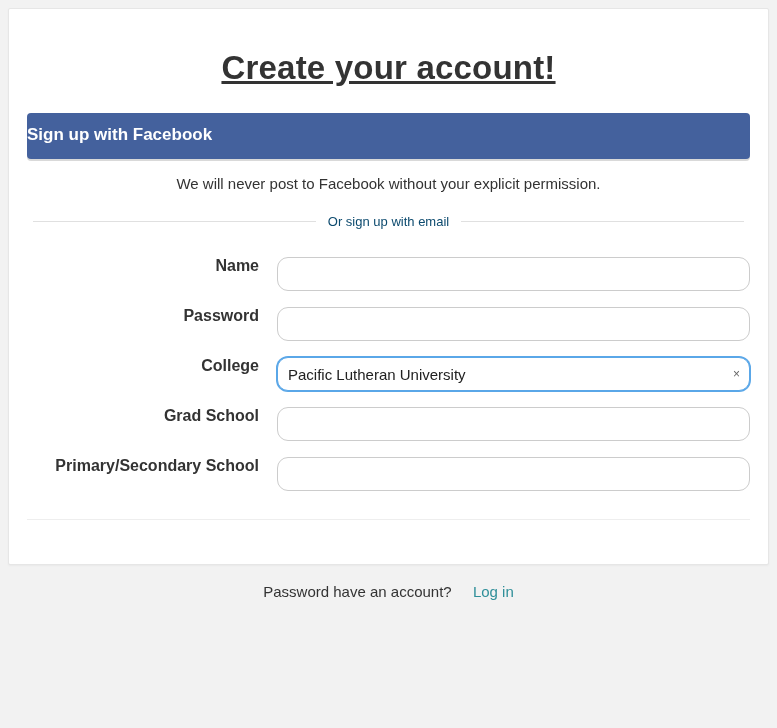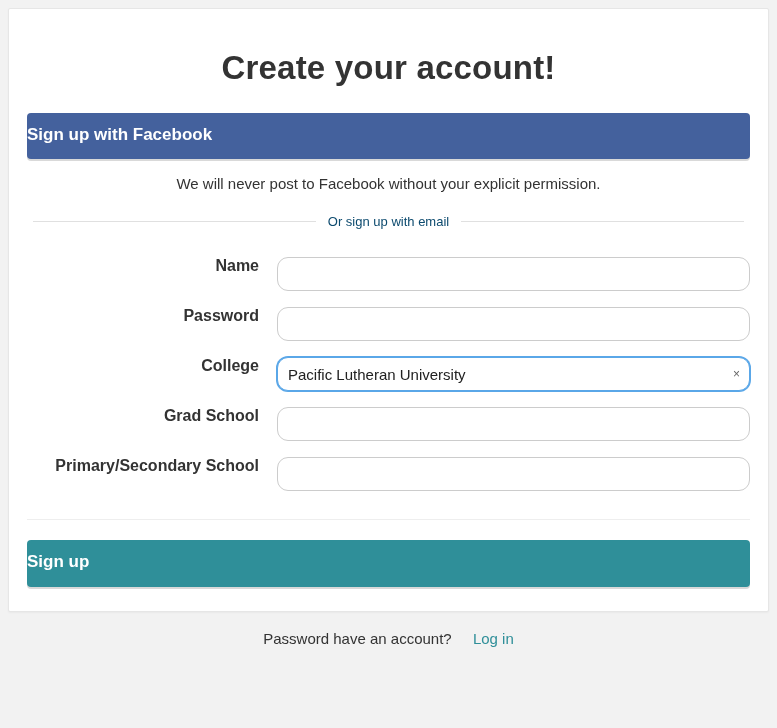--- a/index.html
+++ b/index.html
@@ -26,20 +26,21 @@
     padding: 40px 18px 24px 18px;
     box-shadow: 0 1px 2px rgba(0,0,0,0.04);
   }
   .title {
     text-align: center;
     font-size: 33px;
     font-weight: 700;
     color: #333;
     margin: 0 0 26px 0;
     letter-spacing: 0.2px;
+    text-decoration: underline;
   }
   .btn {
     display: block;
     width: 100%;
     border: none;
     border-radius: 4px;
     font-size: 17px;
     font-weight: 600;
     color: #fff;
     padding: 12px 0 14px 0;
@@ -193,20 +194,19 @@
         <div class="label">Primary/Secondary School</div>
         <div class="input-wrap">
           <input class="input" type="text" style="">
         </div>
       </div>
 
     </div>
 
     <div class="bottom-sep"></div>
 
-    <button class="btn btn-signup">Sign up</button>
 
   </div>
 
   <div class="footer-text">
     <span>Password have an account? </span><span class="link">Log in</span>
   </div>
 </div>
 
 </body></html>

